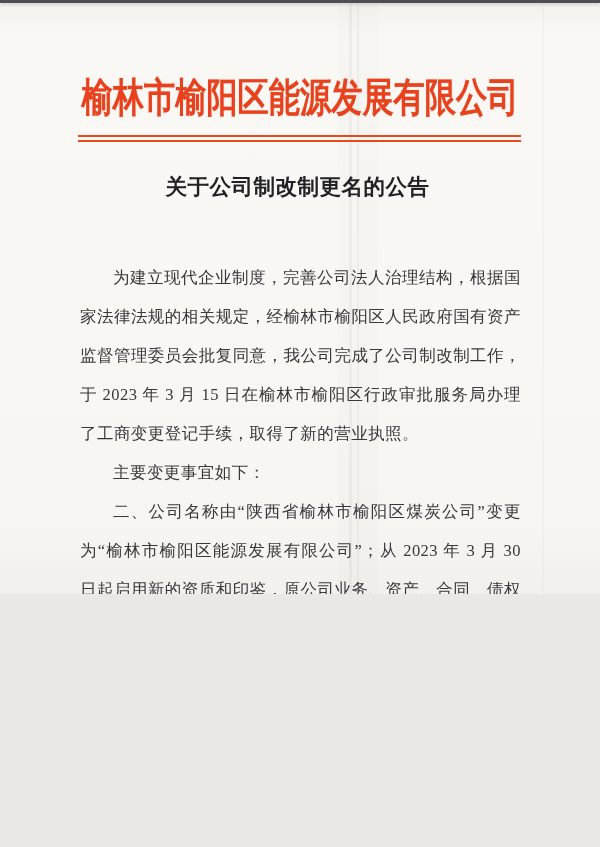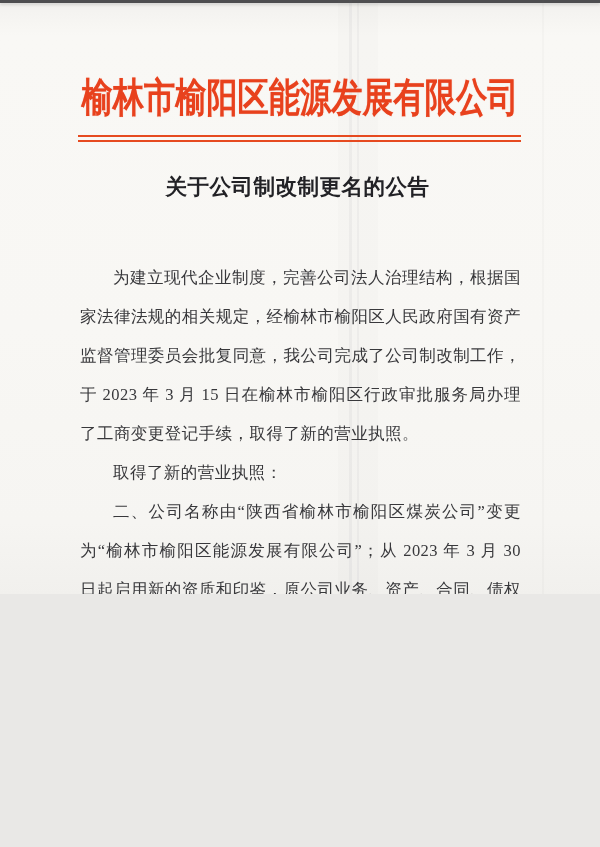--- a/index.html
+++ b/index.html
@@ -91,21 +91,21 @@
   <div class="streak s4"></div>
 
   <h1 class="letterhead">榆林市榆阳区能源发展有限公司</h1>
 
   <div class="red-rule"></div>
 
   <h2 class="doc-title">关于公司制改制更名的公告</h2>
 
   <div class="body-text">
     <p>为建立现代企业制度，完善公司法人治理结构，根据国家法律法规的相关规定，经榆林市榆阳区人民政府国有资产监督管理委员会批复同意，我公司完成了公司制改制工作，于 2023 年 3 月 15 日在榆林市榆阳区行政审批服务局办理了工商变更登记手续，取得了新的营业执照。</p>
-    <p>取得了新的营业执照：</p>
+    <p>主要变更事宜如下：</p>
     <p>二、公司名称由“陕西省榆林市榆阳区煤炭公司”变更为“榆林市榆阳区能源发展有限公司”；从 2023 年 3 月 30 日起启用新的资质和印鉴，原公司业务、资产、合同、债权和债务均由改制后新公司承继，履行权利义务，股东、公司住所、法定代表人、注册资本、经营范围，服务（办公）电话均保持不变；公司所有对内及对外文件、资料、开据发票、账号，税号等全部使用新公司名称。</p>
     <p>原公司业务。</p>
   </div>
 
   <div class="sign-block">
     <div class="sign-name">榆林市榆阳区能源发展有限公司</div>
     <div class="sign-date">2023 年 3 月 17 日</div>
   </div>
 
   <svg class="stamp" viewBox="0 0 150 150" aria-hidden="true">

